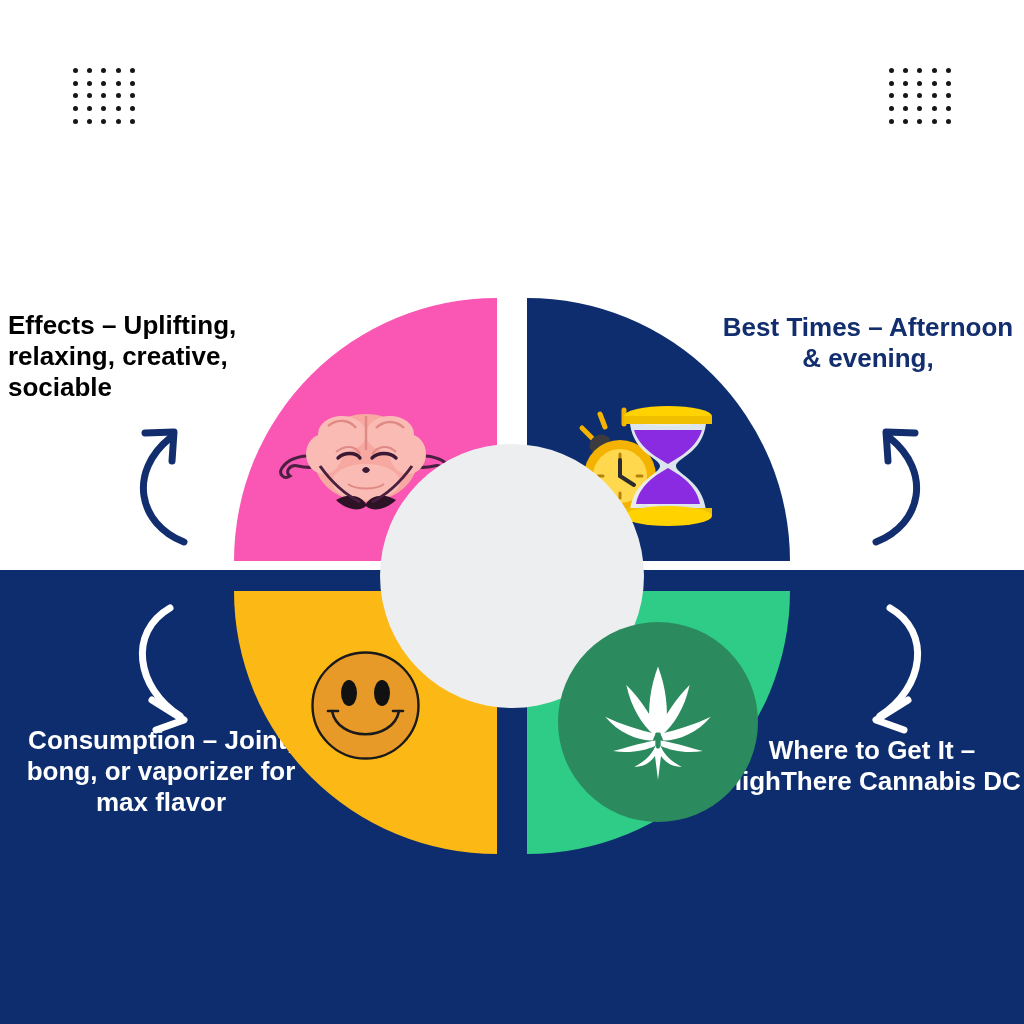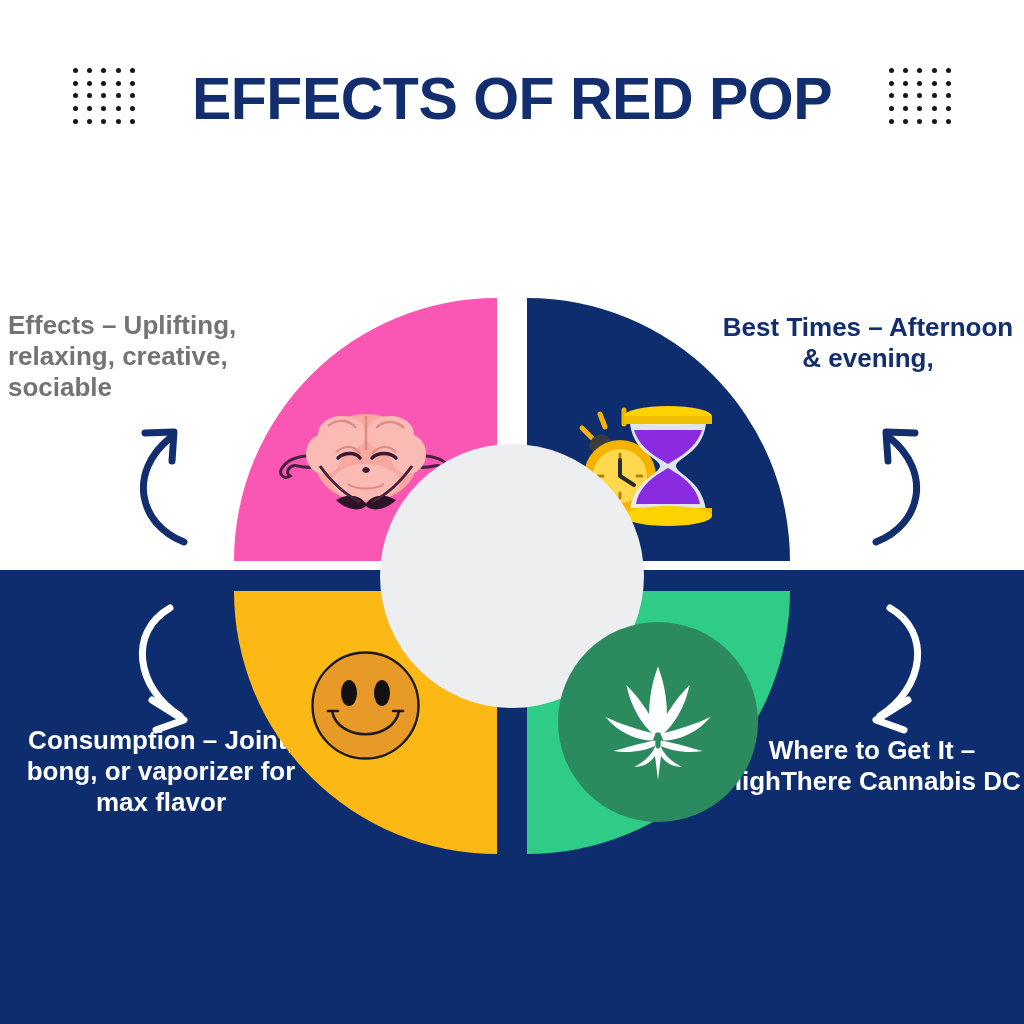--- a/index.html
+++ b/index.html
@@ -105,21 +105,21 @@
 
   
   .label {
     position:absolute;
     font-weight:bold;
     line-height:1.2;
     text-align:center;
   }
   #label-effects {
     left:8px; top:310px; width:310px;
-    color:#737373; font-size:26px; text-align:left;
+    color:#000000; font-size:26px; text-align:left;
   }
   #label-best-times {
     left:718px; top:312px; width:300px;
     color:#122e6e; font-size:26px;
   }
   #label-consumption {
     left:6px; top:725px; width:310px;
     color:#ffffff; font-size:26px;
   }
   #label-where {
@@ -189,21 +189,20 @@
     <i style="background: rgb(21, 21, 26);"></i>
     <i style="background: rgb(21, 21, 26);"></i>
     <i style="background: rgb(21, 21, 26);"></i>
     <i style="background: rgb(21, 21, 26);"></i>
     <i style="background: rgb(21, 21, 26);"></i>
     <i style="background: rgb(21, 21, 26);"></i>
     <i style="background: rgb(21, 21, 26);"></i>
   </div>
 
 <div id="title">
-  <span class="ln">EFFECTS OF RED POP</span>
 </div>
 
 <div class="label" id="label-effects">Effects – Uplifting, relaxing, creative, sociable</div>
 <div class="label" id="label-best-times">Best Times – Afternoon &amp; evening,</div>
 <div class="label" id="label-consumption">Consumption – Joint, bong, or vaporizer for max flavor</div>
 <div class="label" id="label-where">Where to Get It – HighThere Cannabis DC</div>
 
 <svg class="arrow" id="arrow-tl" viewBox="0 0 130 145">
   <path d="M72 122 C 26 104, 16 52, 58 18" fill="none" stroke="#122e6e" stroke-width="7" stroke-linecap="round"></path>
   <path d="M33 13 L62 12 L60 41" fill="none" stroke="#122e6e" stroke-width="7" stroke-linecap="round" stroke-linejoin="round"></path>

